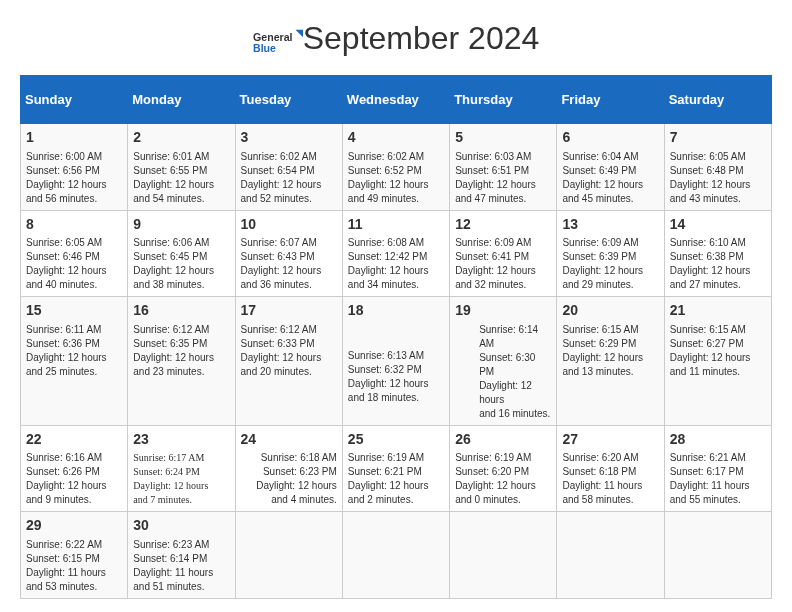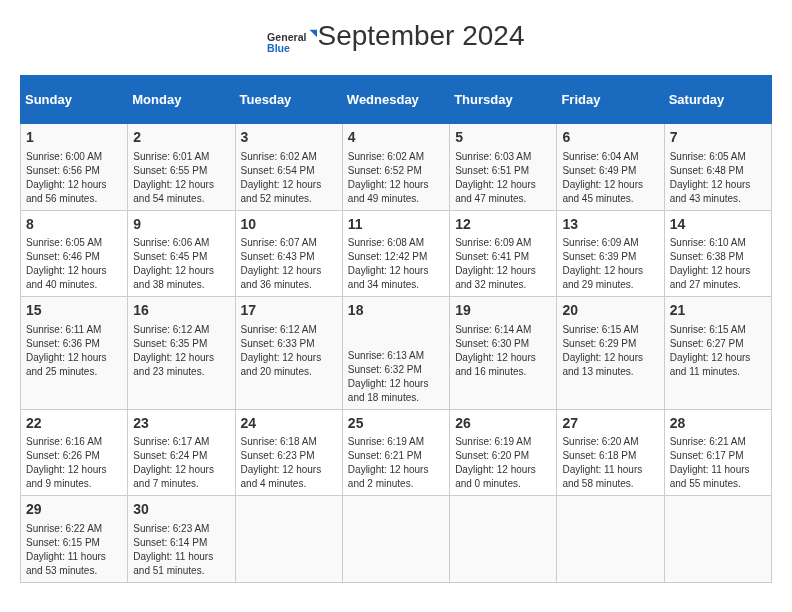--- a/index.html
+++ b/index.html
@@ -18,21 +18,21 @@
     }
     .logo {
       display: flex;
       align-items: center;
       gap: 4px;
     }
     .title-block {
       text-align: right;
     }
     .month-title {
-      font-size: 28px;
+      font-size: 32px;
       color: #333;
       font-weight: normal;
     }
     .location {
       font-size: 16px;
       color: #555;
     }
     table {
       width: 100%;
       border-collapse: collapse;
@@ -229,21 +229,21 @@
         </td>
         <td>
           <span class="day-num">18</span>
           <div class="day-info" style="white-space: pre-line; margin-top: 28px;">Sunrise: 6:13 AM
 Sunset: 6:32 PM
 Daylight: 12 hours
 and 18 minutes.</div>
         </td>
         <td>
           <span class="day-num">19</span>
-          <div class="day-info" style="white-space: pre-line;">Sunrise: 6:14 AM
+          <div class="day-info" style="white-space: pre-line; margin-left: 24px;">Sunrise: 6:14 AM
 Sunset: 6:30 PM
 Daylight: 12 hours
 and 16 minutes.</div>
         </td>
         <td>
           <span class="day-num">20</span>
           <div class="day-info" style="white-space: pre-line;">Sunrise: 6:15 AM
 Sunset: 6:29 PM
 Daylight: 12 hours
 and 13 minutes.</div>
@@ -259,28 +259,28 @@
       <tr>
         <td>
           <span class="day-num">22</span>
           <div class="day-info" style="white-space: pre-line;">Sunrise: 6:16 AM
 Sunset: 6:26 PM
 Daylight: 12 hours
 and 9 minutes.</div>
         </td>
         <td>
           <span class="day-num">23</span>
-          <div class="day-info" style="white-space: pre-line;">Sunrise: 6:17 AM
+          <div class="day-info" style="white-space: pre-line; font-family: Liberation Serif, serif;">Sunrise: 6:17 AM
 Sunset: 6:24 PM
 Daylight: 12 hours
 and 7 minutes.</div>
         </td>
         <td>
           <span class="day-num">24</span>
-          <div class="day-info" style="white-space: pre-line;">Sunrise: 6:18 AM
+          <div class="day-info" style="white-space: pre-line; text-align: right;">Sunrise: 6:18 AM
 Sunset: 6:23 PM
 Daylight: 12 hours
 and 4 minutes.</div>
         </td>
         <td>
           <span class="day-num">25</span>
           <div class="day-info" style="white-space: pre-line;">Sunrise: 6:19 AM
 Sunset: 6:21 PM
 Daylight: 12 hours
 and 2 minutes.</div>

